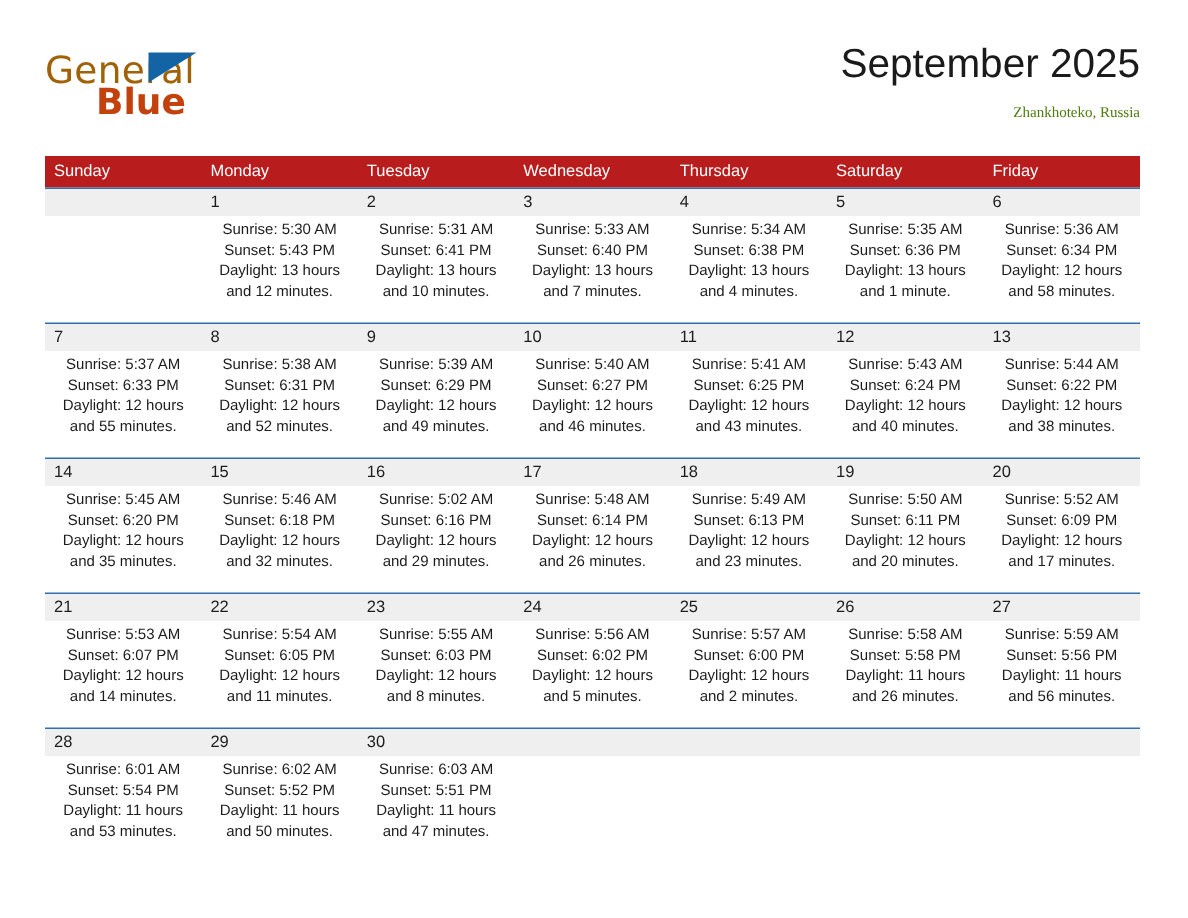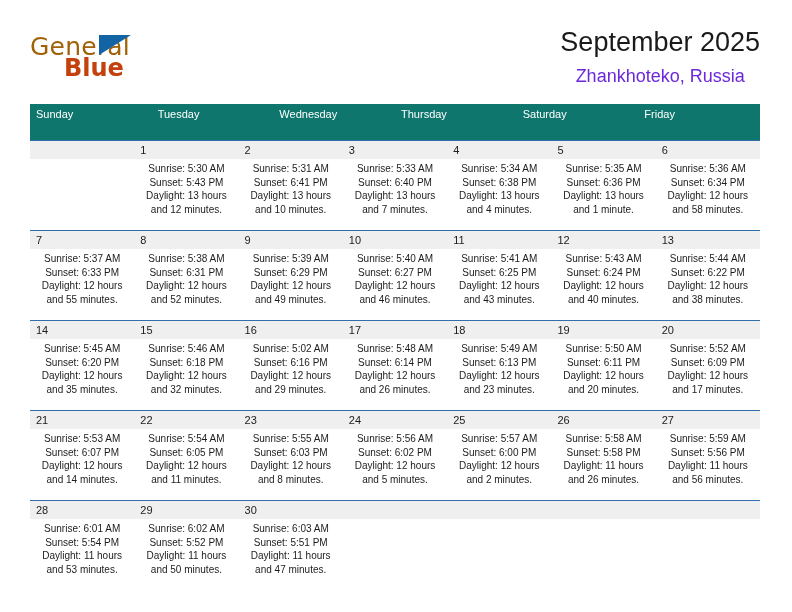--- a/index.html
+++ b/index.html
@@ -62,51 +62,51 @@
     width: 0;
     height: 0;
     border-left: 32px solid #1364a5;
     border-bottom: 20px solid transparent;
   }
 
   .title-block {
     position: absolute;
     right: 0;
     top: 0;
-    text-align: center;
+    text-align: right;
   }
   .cal-title {
     font-size: 27px;
     font-weight: 400;
     color: #1a1a1a;
     line-height: 32px;
     white-space: nowrap;
     font-family: "Liberation Sans", sans-serif;
   }
   .cal-subtitle {
-    font-size: 18px;
+    font-size: 10px;
     font-weight: 400;
-    color: #6d28d9;
+    color: #4d7c0f;
     line-height: 20px;
     margin-top: 8px;
     white-space: nowrap;
-    font-family: Liberation Sans, sans-serif;
+    font-family: Liberation Serif, serif;
   }
 
   
   .calendar {
     position: absolute;
     left: 30px;
     top: 104px;
     width: 730px;
   }
   .weekday-row {
     display: flex;
-    background: #0f766e;
-    height: 36px;
+    background: #b91c1c;
+    height: 21px;
   }
   .weekday {
     flex: 1 1 0;
     min-width: 0;
     color: #ffffff;
     font-size: 11px;
     line-height: 21px;
     padding-left: 6px;
     box-sizing: border-box;
     white-space: nowrap;
@@ -181,20 +181,21 @@
       <div class="cal-title">September 2025</div>
       <div class="cal-subtitle">Zhankhoteko, Russia</div>
     </div>
 
   </div>
 
   <div class="calendar">
 
     <div class="weekday-row">
       <div class="weekday">Sunday</div>
+      <div class="weekday">Monday</div>
       <div class="weekday">Tuesday</div>
       <div class="weekday">Wednesday</div>
       <div class="weekday">Thursday</div>
       <div class="weekday">Saturday</div>
       <div class="weekday">Friday</div>
     </div>
 
     <div class="week">
       <div class="band"></div>
       <div class="week-inner">

